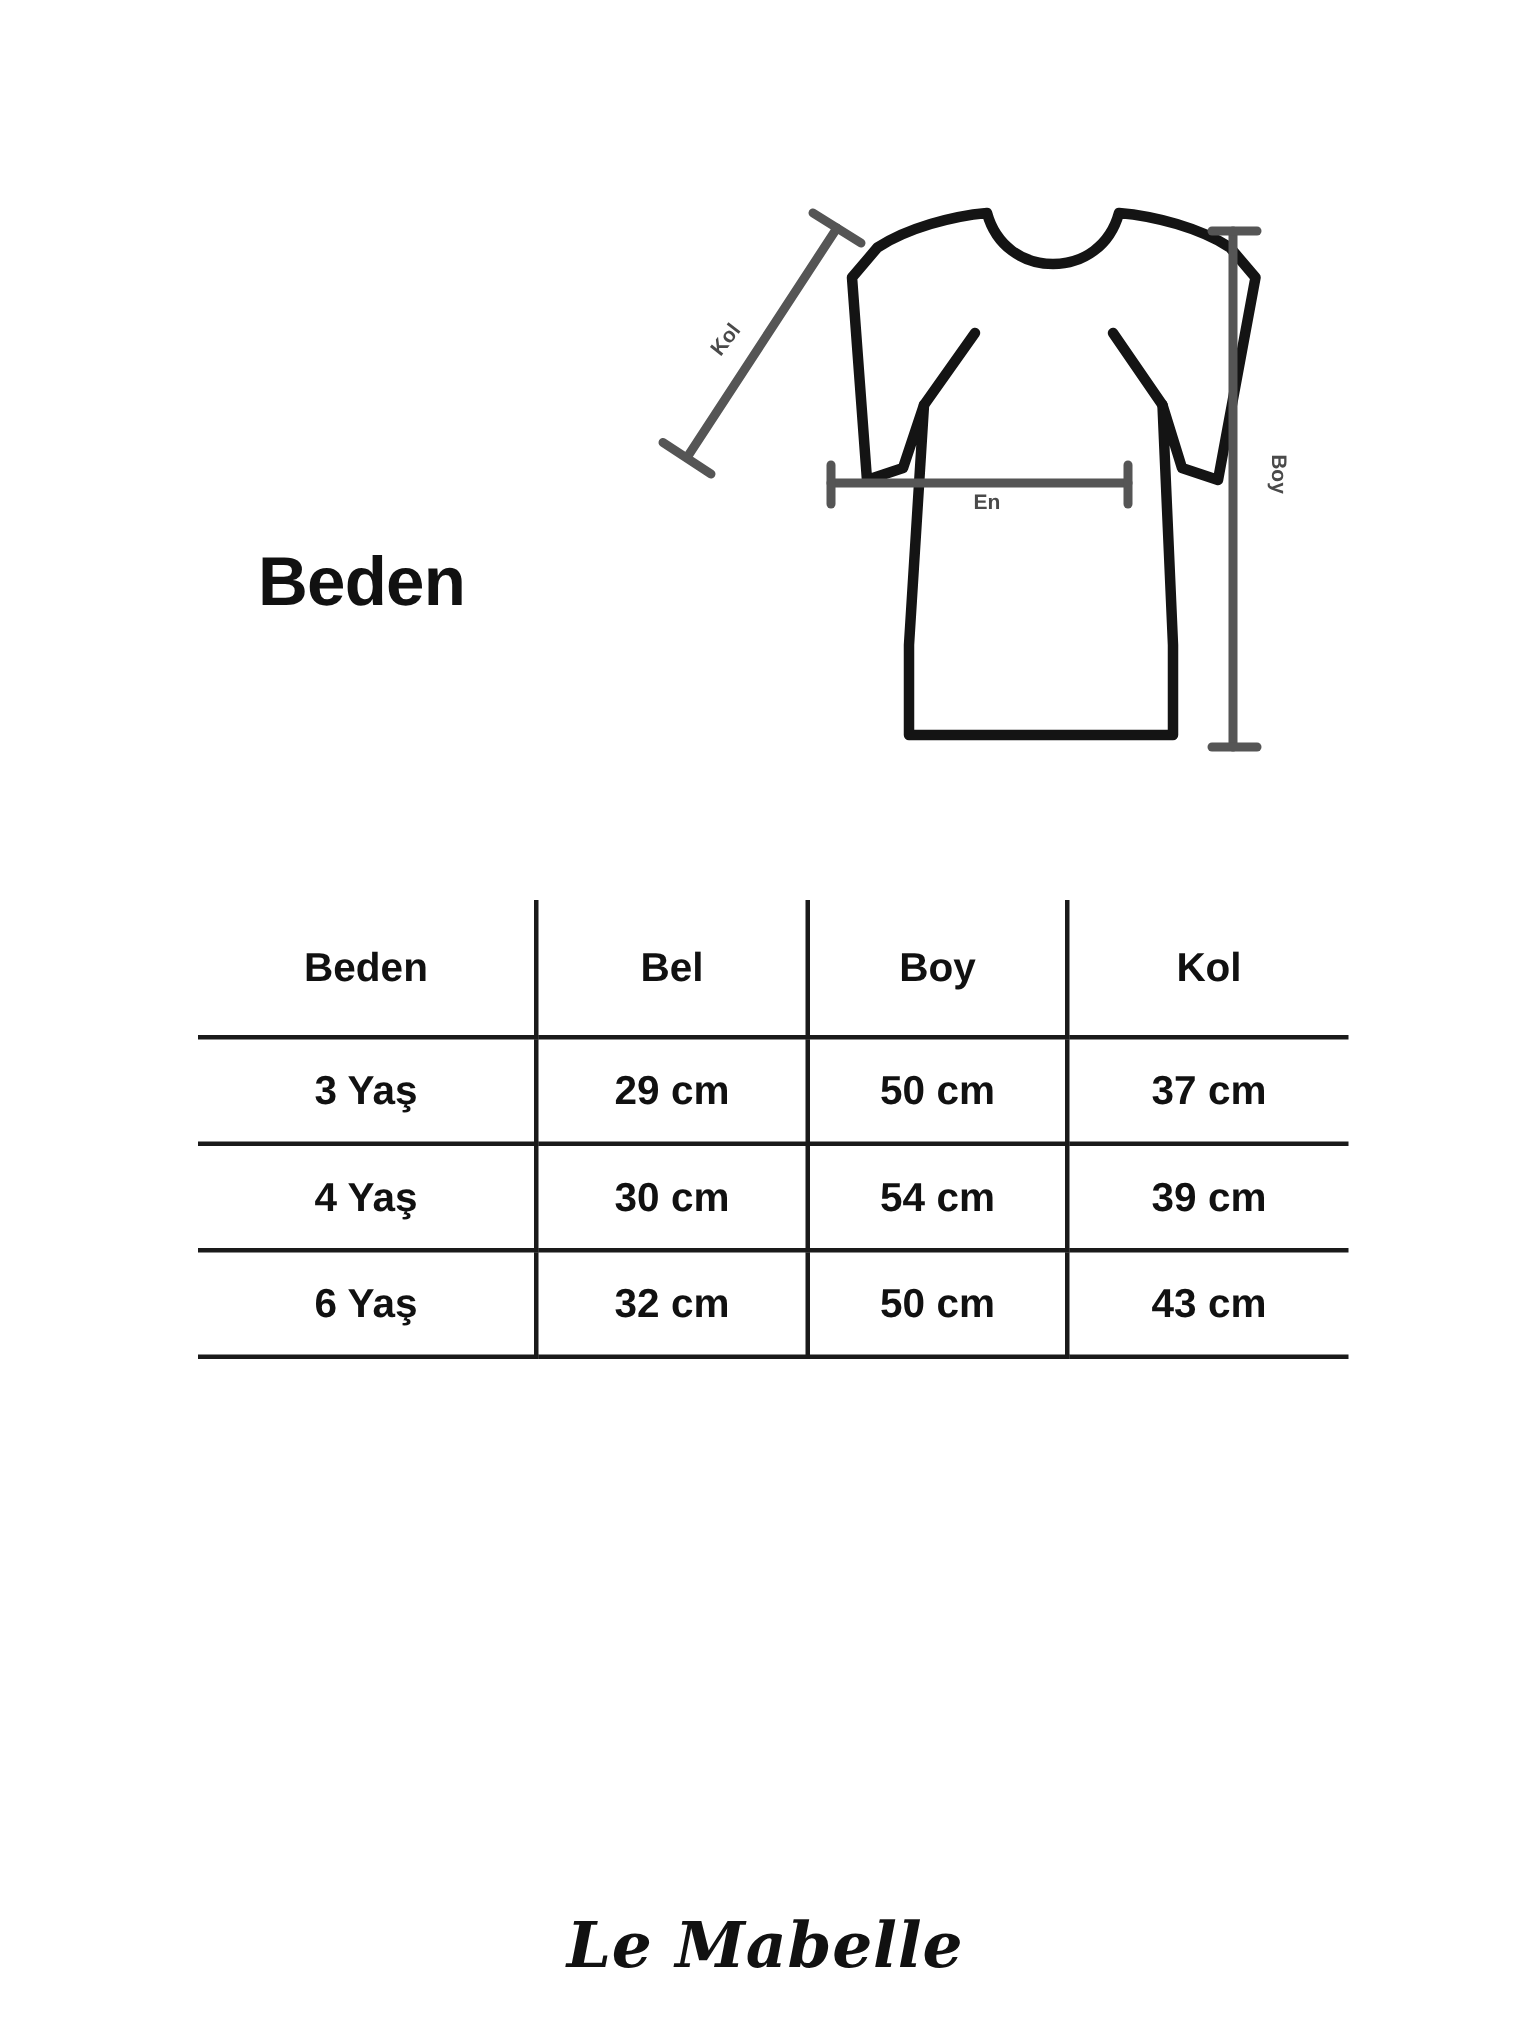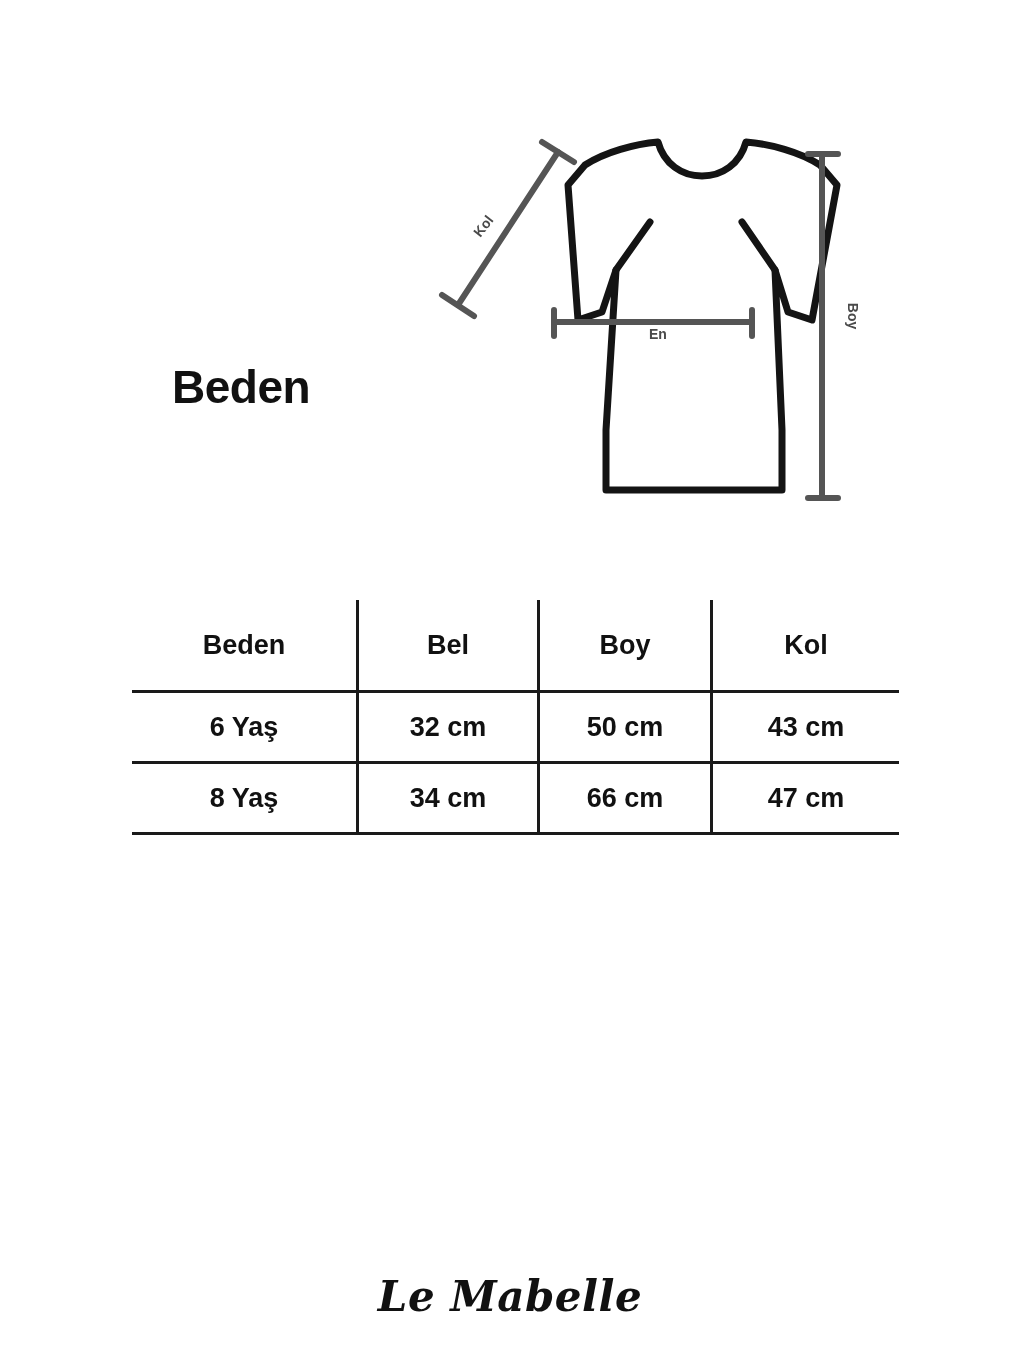--- a/index.html
+++ b/index.html
@@ -167,28 +167,34 @@
     <thead>
       <tr>
         <th>Beden</th>
         <th>Bel</th>
         <th>Boy</th>
         <th>Kol</th>
       </tr>
     </thead>
     <tbody>
       <tr>
+        <td>3 Yaş</td>
+        <td>29 cm</td>
+        <td>50 cm</td>
+        <td>37 cm</td>
+      </tr>
+      <tr>
+        <td>4 Yaş</td>
+        <td>30 cm</td>
+        <td>54 cm</td>
+        <td>39 cm</td>
+      </tr>
+      <tr>
         <td>6 Yaş</td>
         <td>32 cm</td>
         <td>50 cm</td>
         <td>43 cm</td>
       </tr>
-      <tr>
-        <td>8 Yaş</td>
-        <td>34 cm</td>
-        <td>66 cm</td>
-        <td>47 cm</td>
-      </tr>
     </tbody>
   </table>
 </div>
 
 <div class="brand">Le Mabelle</div>
 
 </body></html>

